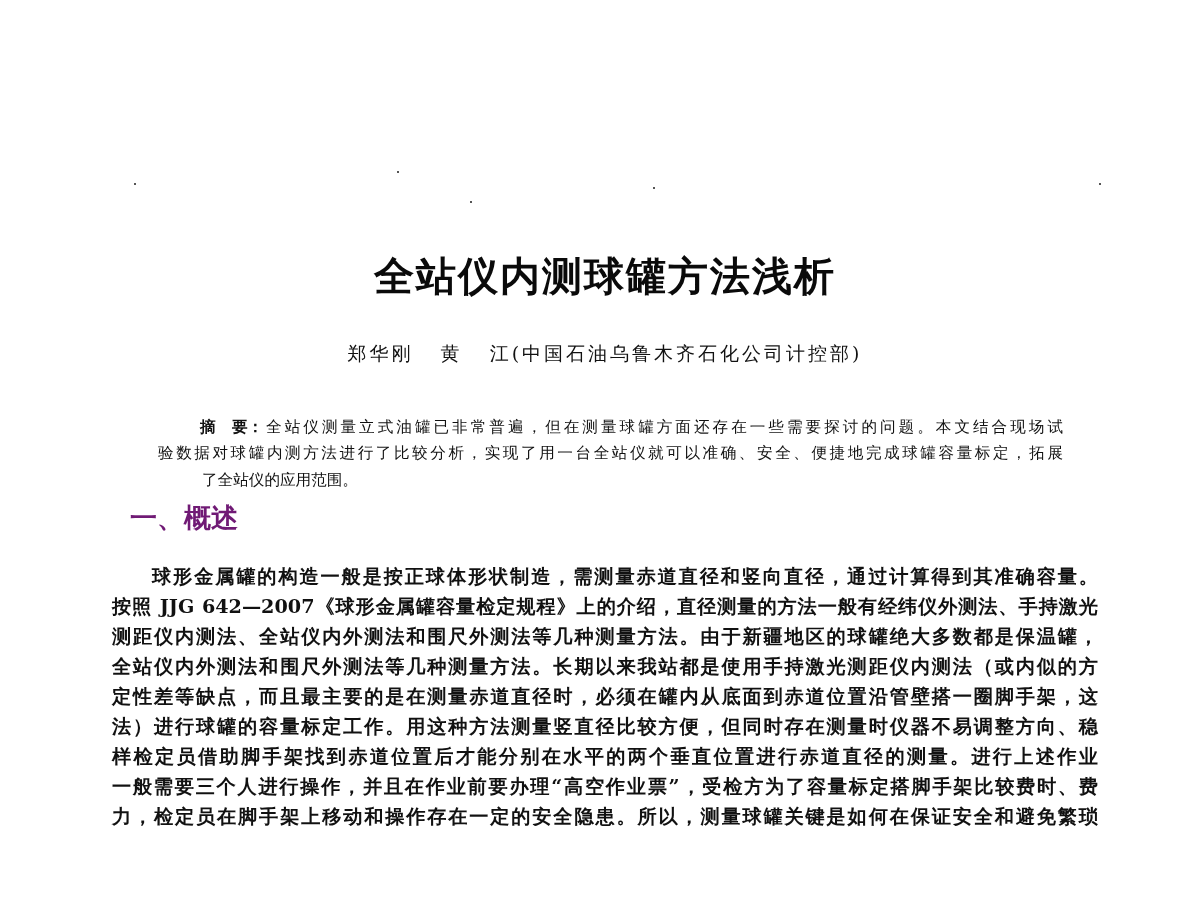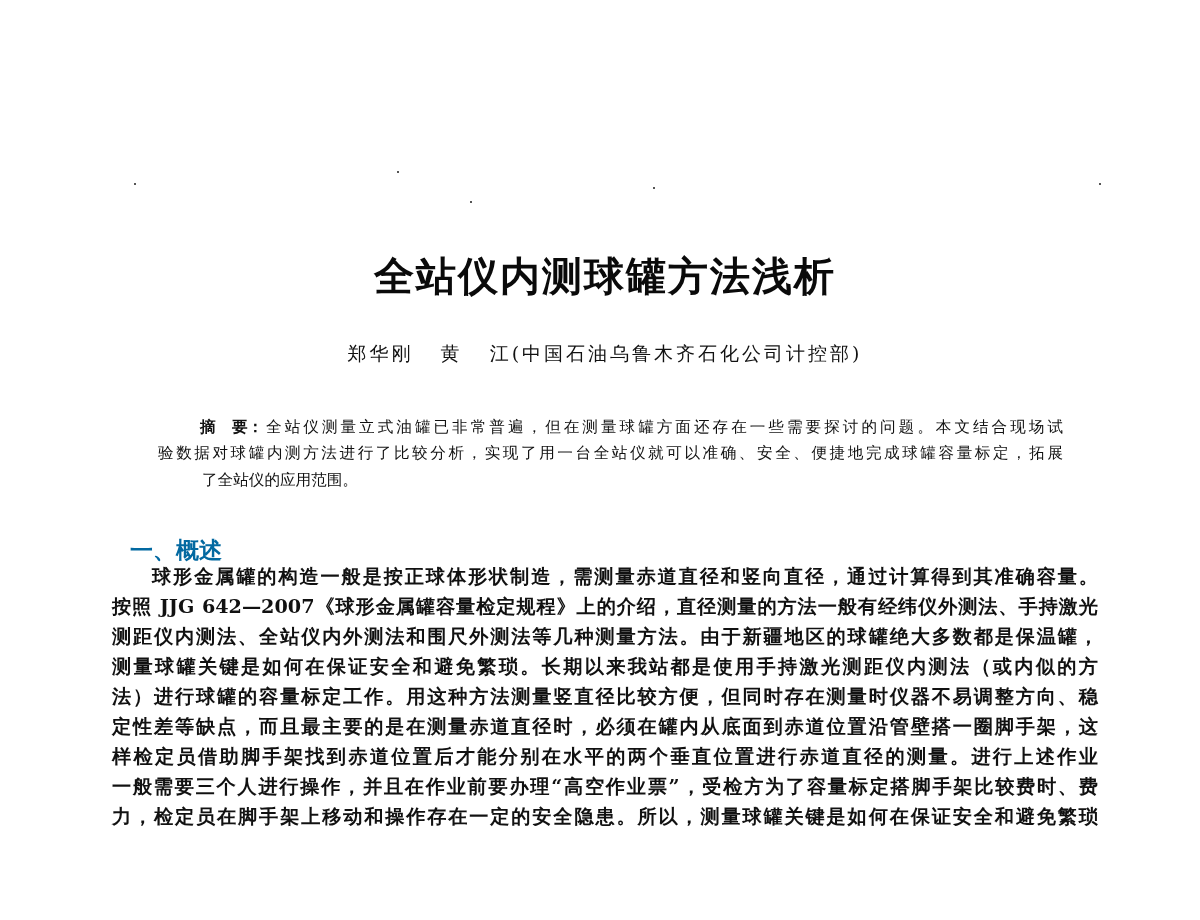--- a/index.html
+++ b/index.html
@@ -69,26 +69,26 @@
       text-align-last: justify;
       height: 27px;
     }
     .abstract .line.last {
       text-align-last: left;
       margin-left: 44px;
     }
     .section-heading {
       position: absolute;
       left: 130px;
-      top: 534px;
+      top: 502px;
       font-family: "DejaVu Sans", "Liberation Sans", sans-serif;
       font-weight: bold;
-      font-size: 23px;
+      font-size: 27px;
       line-height: 32px;
-      color: #0369a1;
+      color: #701a75;
     }
     .body-text {
       position: absolute;
       left: 112px;
       top: 562px;
       width: 986px;
       font-size: 19.2px;
       color: #111;
     }
     .body-text .line {
@@ -125,19 +125,19 @@
   <span class="line">验数据对球罐内测方法进行了比较分析，实现了用一台全站仪就可以准确、安全、便捷地完成球罐容量标定，拓展</span>
   <span class="line last">了全站仪的应用范围。</span>
 </div>
 
 <div class="section-heading">一、概述</div>
 
 <div class="body-text">
   <span class="line first">球形金属罐的构造一般是按正球体形状制造，需测量赤道直径和竖向直径，通过计算得到其准确容量。</span>
   <span class="line">按照 JJG 642—2007《球形金属罐容量检定规程》上的介绍，直径测量的方法一般有经纬仪外测法、手持激光</span>
   <span class="line">测距仪内测法、全站仪内外测法和围尺外测法等几种测量方法。由于新疆地区的球罐绝大多数都是保温罐，</span>
-  <span class="line">测量球罐关键是如何在保证安全和避免繁琐。长期以来我站都是使用手持激光测距仪内测法（或内似的方</span>
+  <span class="line">全站仪内外测法和围尺外测法等几种测量方法。长期以来我站都是使用手持激光测距仪内测法（或内似的方</span>
+  <span class="line">定性差等缺点，而且最主要的是在测量赤道直径时，必须在罐内从底面到赤道位置沿管壁搭一圈脚手架，这</span>
   <span class="line">法）进行球罐的容量标定工作。用这种方法测量竖直径比较方便，但同时存在测量时仪器不易调整方向、稳</span>
-  <span class="line">定性差等缺点，而且最主要的是在测量赤道直径时，必须在罐内从底面到赤道位置沿管壁搭一圈脚手架，这</span>
   <span class="line">样检定员借助脚手架找到赤道位置后才能分别在水平的两个垂直位置进行赤道直径的测量。进行上述作业</span>
   <span class="line">一般需要三个人进行操作，并且在作业前要办理“高空作业票”，受检方为了容量标定搭脚手架比较费时、费</span>
   <span class="line">力，检定员在脚手架上移动和操作存在一定的安全隐患。所以，测量球罐关键是如何在保证安全和避免繁琐</span>
 </div>
 
 </body></html>

